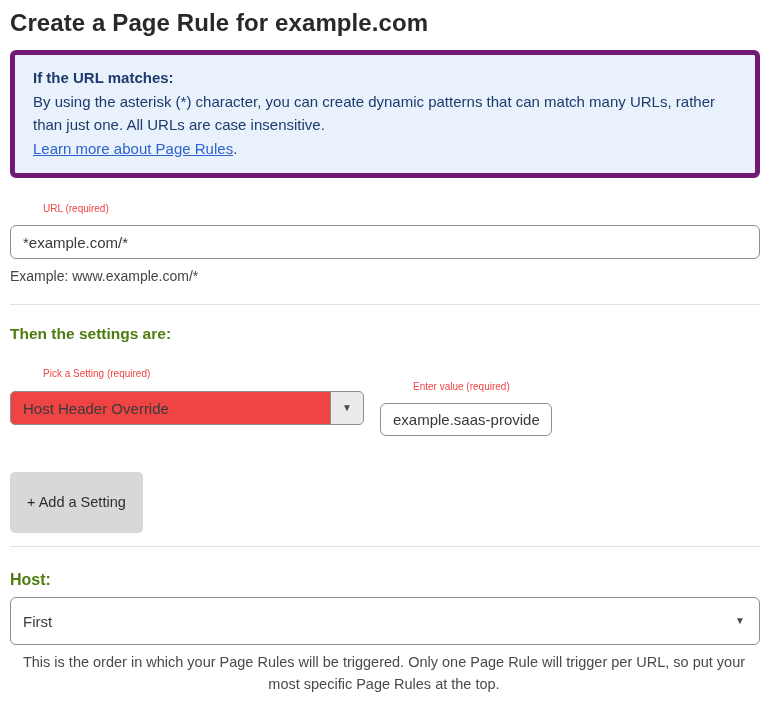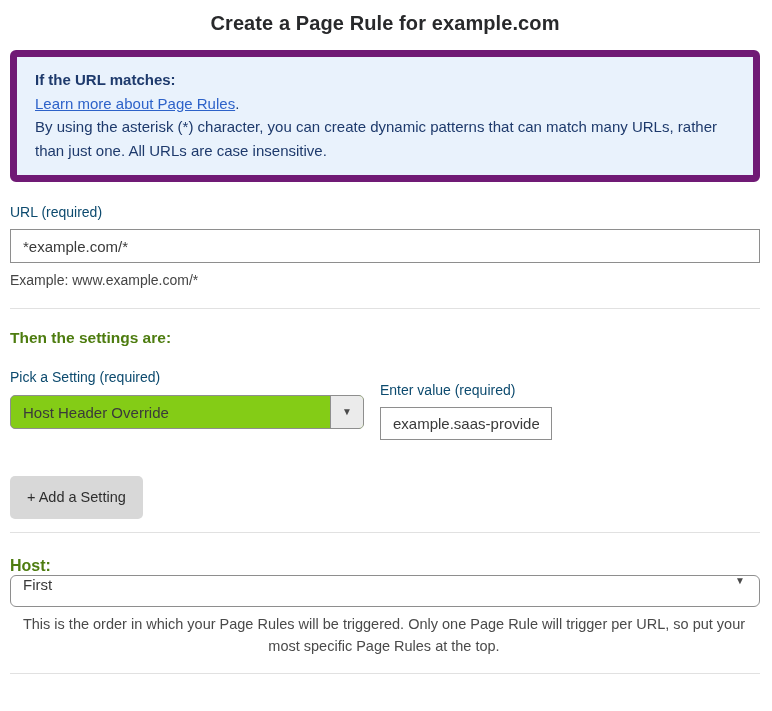--- a/index.html
+++ b/index.html
@@ -10,55 +10,55 @@
     font-family: "Liberation Sans", sans-serif;
     color: #333;
     overflow: hidden;
   }
   .page {
     padding: 10px 12px 0 10px;
     width: 100%;
     height: 100%;
   }
   .page-title {
-    font-size: 20px;
+    font-size: 24px;
     line-height: 26px;
     font-weight: 700;
     color: #28292b;
     letter-spacing: 0.1px;
-    text-align: center;
   }
   .info-box {
     margin-top: 14px;
     background: #e9f2fc;
-    border: 7px solid #701a75;
+    border: 5px solid #701a75;
     border-radius: 6px;
     padding: 11px 18px 13px 18px;
     color: #1e3a6c;
     font-size: 15px;
     line-height: 23.5px;
   }
   .info-box .info-heading { font-weight: 700; }
   .info-box a.info-link {
     color: #2d62c9;
     text-decoration: underline;
     cursor: pointer;
   }
   .field-label {
-    font-size: 14px;
-    color: #0c4a6e;
+    font-size: 10px;
+    color: #ef4444;
     line-height: 17px;
+    margin-left: 33px;
   }
   .url-label { margin-top: 22px; }
   .text-input {
     display: block;
     width: 100%;
     height: 34px;
     border: 1px solid #8e8e8e;
-    border-radius: 0;
+    border-radius: 6px;
     padding: 0 12px;
     font-family: "Liberation Sans", sans-serif;
     font-size: 15px;
     color: #3a3a3a;
     background: #fff;
     outline: none;
   }
   .url-input { margin-top: 8px; }
   .helper-text {
     margin-top: 9px;
@@ -83,21 +83,21 @@
     align-items: flex-start;
   }
   .setting-col { width: 354px; }
   .value-col { width: 172px; margin-left: 16px; margin-top: 13px; }
   .select-box {
     margin-top: 9px;
     display: flex;
     align-items: stretch;
     border: 1px solid #8e8e8e;
     border-radius: 5px;
-    background: #84cc16;
+    background: #ef4444;
     height: 34px;
     overflow: hidden;
     cursor: pointer;
   }
   .select-box .select-value {
     flex: 1;
     display: flex;
     align-items: center;
     padding-left: 12px;
     font-size: 15px;
@@ -124,30 +124,32 @@
     border: none;
     border-radius: 5px;
     font-family: "Liberation Sans", sans-serif;
     font-size: 14.5px;
     line-height: 17px;
     padding: 7px 16px;
     background: #d8d8d8;
     color: #2e2e2e;
     cursor: pointer;
   }
-  .add-setting-btn { margin-top: 36px; padding: 13px 17px; }
+  .add-setting-btn { margin-top: 36px; padding: 22px 17px; }
   .divider-2 { margin-top: 13px; }
   .order-heading { margin-top: 24px; font-size: 16px; }
   .order-label { margin-top: 23px; }
   .full-select {
-    height: 32px;
+    margin-top: 8px;
+    height: 48px;
     border: 1px solid #8e8e8e;
     border-radius: 6px;
     background: #fff;
     display: flex;
+    align-items: center;
     padding: 0 14px 0 12px;
     font-size: 15px;
     color: #3a3a3a;
     cursor: pointer;
   }
   .full-select .select-value { flex: 1; }
   .order-helper {
     margin-top: 6px;
     font-size: 14.5px;
     line-height: 22px;
@@ -159,22 +161,22 @@
 </style>
 </head>
 <body>
 
 <div class="page">
 
   <h1 class="page-title">Create a Page Rule for example.com</h1>
 
   <div class="info-box">
     <div class="info-heading">If the URL matches:</div>
+    <div><span>By using the asterisk (*) character, you can create dynamic patterns that can match many URLs, rather than just one. All URLs are case insensitive.</span></div>
     <div><a class="info-link">Learn more about Page Rules</a><span>.</span></div>
-    <div><span>By using the asterisk (*) character, you can create dynamic patterns that can match many URLs, rather than just one. All URLs are case insensitive.</span></div>
   </div>
 
   <div class="field-label url-label">URL (required)</div>
   <input class="text-input url-input" type="text" value="*example.com/*" style="">
   <div class="helper-text">Example: www.example.com/*</div>
 
   <hr class="divider">
 
   <div class="section-heading">Then the settings are:</div>
 

